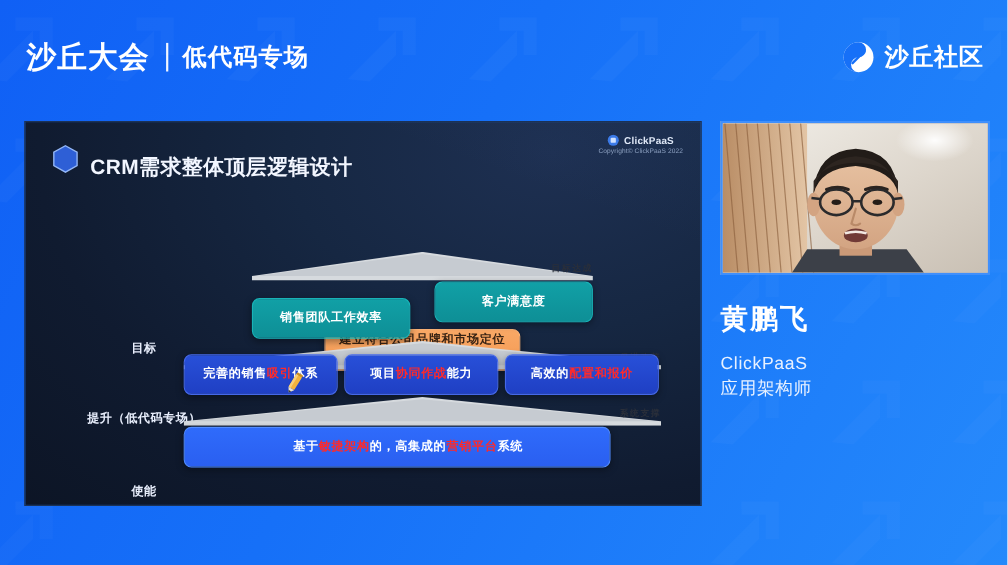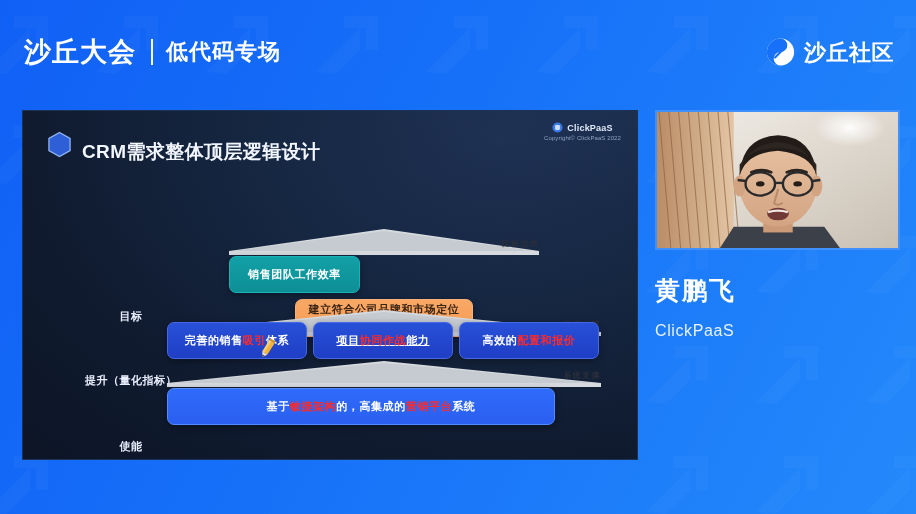--- a/index.html
+++ b/index.html
@@ -317,54 +317,57 @@
         <svg id="clickpaas-mark" viewBox="0 0 12 12">
           <circle cx="6" cy="6" r="5.5" fill="#3b7ae8"></circle>
           <rect x="3.4" y="3.4" width="5.2" height="5.2" rx="1.2" fill="#cfe1ff"></rect>
         </svg>
         <span id="clickpaas-name">ClickPaaS</span>
       </div>
       <div id="clickpaas-copyright">Copyright© ClickPaaS 2022</div>
     </div>
 
     <div class="row-label" style="left:58px; top:198px; width:100px;">目标</div>
-    <div class="row-label" style="left:36px; top:262px; width:144px;">提升（量化指标）</div>
+    <div class="row-label" style="left:36px; top:262px; width:144px;">提升（低代码专场）</div>
     <div class="row-label" style="left:58px; top:328px; width:100px;">使能</div>
 
     <div class="node-box box-goal" style="left:272px; top:188px; width:178px; height:38px; flex-direction:column;">
       <span>建立符合公司品牌和市场定位</span>
       <span>的数字化营销体系</span>
     </div>
 
     <div class="chevron-band" style="left:206px; top:118px; width:310px; height:26px;">
       <svg viewBox="0 0 310 26" preserveAspectRatio="none">
         <polygon points="155,0 310,22 310,26 0,26 0,22" fill="#d6dade"></polygon>
         <polygon points="155,2 306,22 4,22" fill="#b9c0c7" opacity="0.55"></polygon>
       </svg>
       <span class="chevron-label">目标达成</span>
     </div>
 
-    <div class="node-box box-teal" style="left:206px; top:145px; width:131px; height:37px;font-family:Liberation Serif, serif;">
+    <div class="node-box box-teal" style="left:206px; top:160px; width:144px; height:37px;font-family:Liberation Serif, serif;">
       <span>销售团队工作效率</span>
+    </div>
+    <div class="node-box box-teal" style="left:372px; top:145px; width:144px; height:37px;">
+      <span>客户满意度</span>
     </div>
 
     <div class="chevron-band" style="left:144px; top:199px; width:434px; height:26px;">
       <svg viewBox="0 0 434 26" preserveAspectRatio="none">
         <polygon points="217,0 434,22 434,26 0,26 0,22" fill="#d6dade"></polygon>
         <polygon points="217,2 430,22 4,22" fill="#b9c0c7" opacity="0.55"></polygon>
       </svg>
       <span class="chevron-label">促进改善</span>
     </div>
 
     <div class="node-box box-blue" style="left:144px; top:211px; width:140px; height:37px;">
       <span>
         <span>完善的销售</span><span class="hl">吸引</span><span>体系</span>
       </span>
     </div>
-    <div class="node-box box-blue" style="left:290px; top:211px; width:140px; height:37px;text-decoration:underline;">
+    <div class="node-box box-blue" style="left:290px; top:211px; width:140px; height:37px;">
       <span>
         <span>项目</span><span class="hl">协同作战</span><span>能力</span>
       </span>
     </div>
     <div class="node-box box-blue" style="left:436px; top:211px; width:140px; height:37px;">
       <span>
         <span>高效的</span><span class="hl">配置和报价</span><span></span>
       </span>
     </div>
 
@@ -460,15 +463,16 @@
       <path d="M123,80 L119,94 Q123,97 127,94" stroke="#b98a68" stroke-width="2" fill="none" stroke-linecap="round"></path>
 
       <ellipse cx="123" cy="105" rx="11" ry="6.5" fill="#713a36"></ellipse>
       <path d="M113,103 Q123,100 133,103" stroke="#f2e8e2" stroke-width="2.4" fill="none"></path>
     </svg>
   </div>
 
   <div id="speaker-panel">
     <div id="speaker-name">黄鹏飞</div>
     <div id="speaker-company">ClickPaaS</div>
+    <div id="speaker-role">应用架构师</div>
   </div>
 
 </div>
 
 </body></html>

